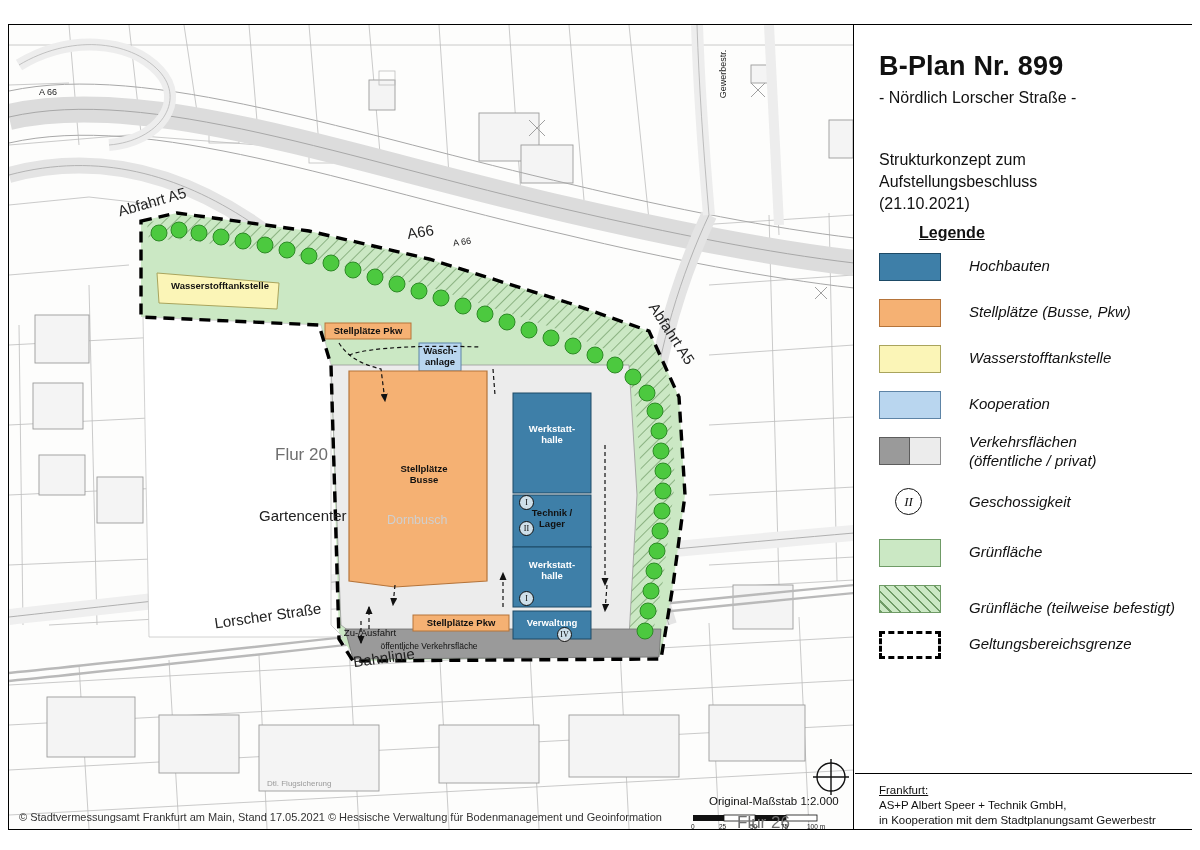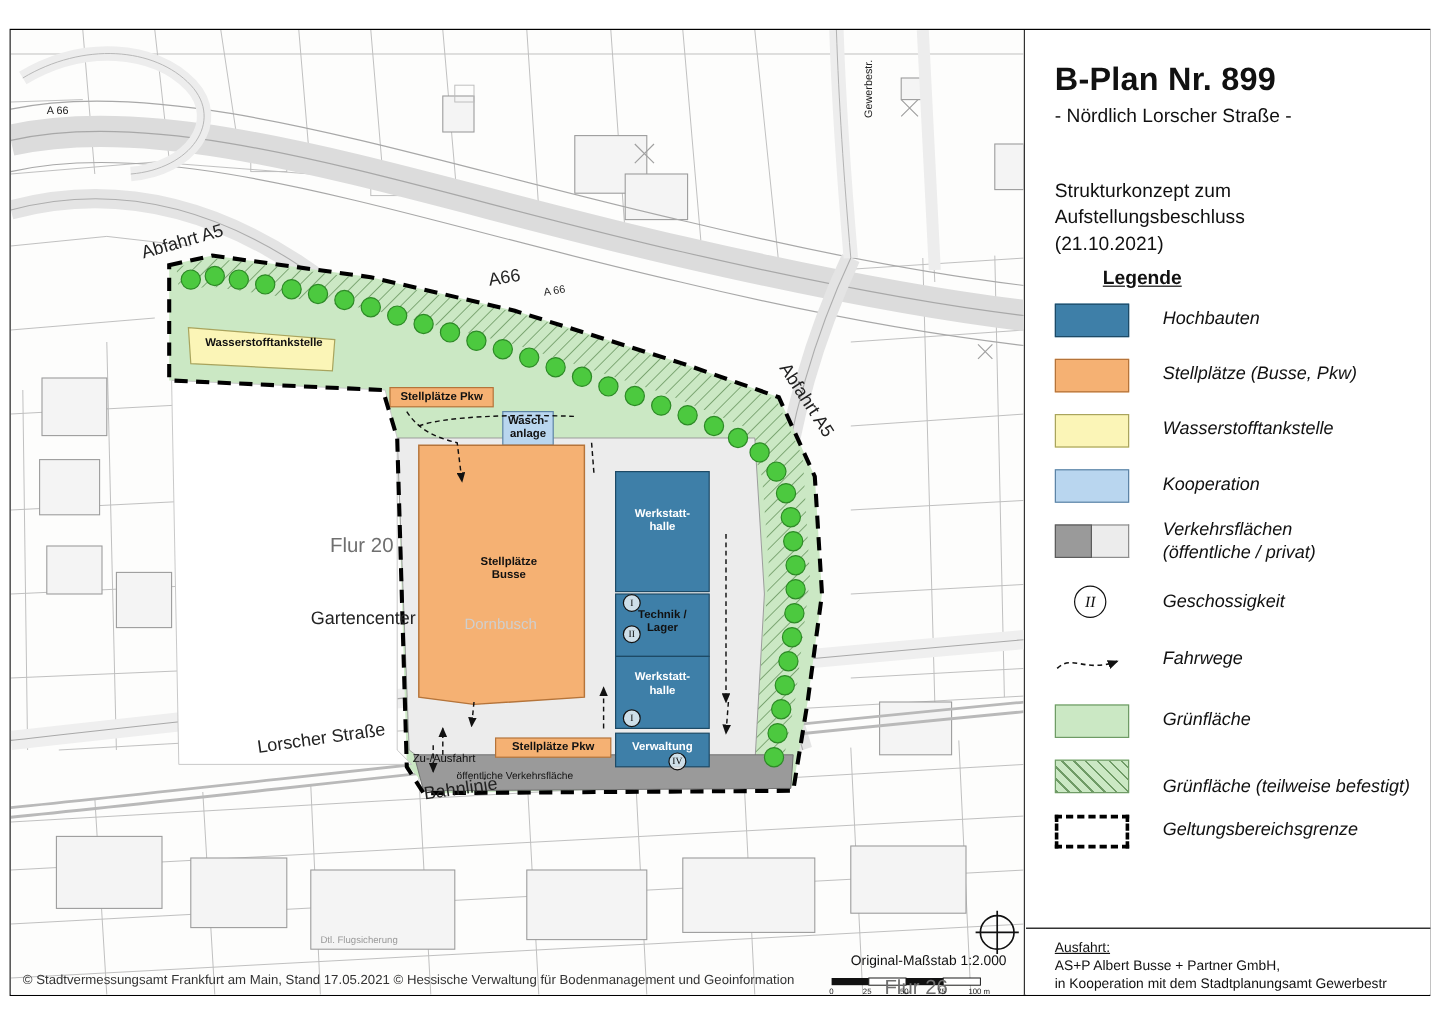--- a/index.html
+++ b/index.html
@@ -377,35 +377,20 @@
 
         <div class="leg-row" style="min-height:44px;">
           <div class="sw-geschoss">
             <div class="circII">II</div>
           </div>
           <div class="leg-label" style="top:5px;">
             <span>Geschossigkeit</span>
           </div>
         </div>
 
-        <div class="leg-row" style="min-height:42px;">
-          <div class="sw-fahrweg">
-            <svg width="62" height="20" viewBox="0 0 62 20">
-              <defs>
-                  <marker id="ah2" markerWidth="7" markerHeight="6" refX="6" refY="3" orient="auto">
-                    <path d="M0,0 L7,3 L0,6 z" fill="#111"></path>
-                  </marker>
-                </defs>
-              <path d="M2 14 C14 2, 26 18, 52 8" stroke="#111" stroke-width="1.3" fill="none" stroke-dasharray="4 3" marker-end="url(#ah2)"></path>
-            </svg>
-          </div>
-          <div class="leg-label" style="top:2px;">
-            <span>Fahrwege</span>
-          </div>
-        </div>
 
         <div class="leg-row">
           <div class="leg-swatch sw-gruen"></div>
           <div class="leg-label" style="top:5px;">Grünfläche</div>
         </div>
 
         <div class="leg-row">
           <div class="leg-swatch sw-gruenhatch"></div>
           <div class="leg-label" style="top:5px;margin-top:10px;">Grünfläche (teilweise befestigt)</div>
         </div>
@@ -413,20 +398,20 @@
 
         <div class="leg-row" style="min-height:44px;">
           <div class="leg-swatch sw-grenze"></div>
           <div class="leg-label" style="top:5px;">Geltungsbereichsgrenze</div>
         </div>
 
       </div>
 
       <div class="lg-divider"></div>
       <div class="verfasser">
-        <u>Ausfahrt:</u><br>
-        <span>AS+P Albert Busse + Partner GmbH,</span><br>
+        <u>Frankfurt:</u><br>
+        <span>AS+P Albert Speer + Technik GmbH,</span><br>
         <span>in Kooperation mit dem Stadtplanungsamt Gewerbestr</span>
       </div>
     </div>
 
   </div>
 </div>
 
 </body></html>

